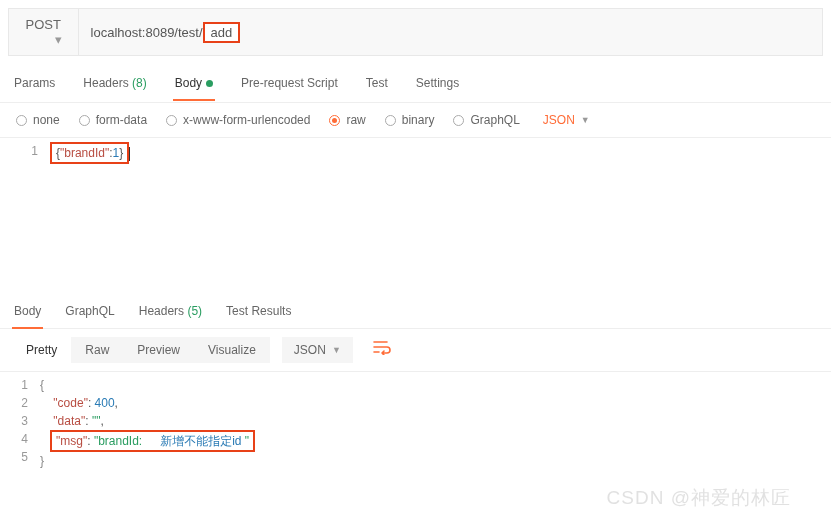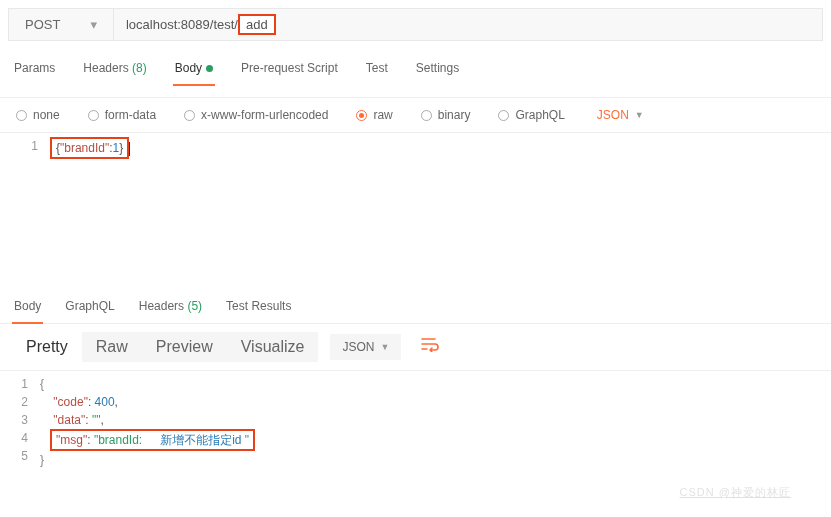--- a/index.html
+++ b/index.html
@@ -1,31 +1,31 @@
 <!DOCTYPE html>
 <html><head>
   <meta charset="utf-8">
   <style>
     * { margin: 0; padding: 0; box-sizing: border-box; font-family: -apple-system, BlinkMacSystemFont, "Segoe UI", Arial, sans-serif; }
     body { background: #fff; font-size: 12px; color: #555; width: 831px; }
     
     .url-bar { display: flex; align-items: center; background: #f8f8f8; border: 1px solid #e8e8e8; margin: 8px 8px 0 8px; }
-    .method-select { display: flex; align-items: center; padding: 8px 16px; color: #666; font-size: 13px; cursor: pointer; border-right: 1px solid #e8e8e8; }
+    .method-select { display: flex; align-items: center; padding: 8px 16px; color: #666; font-size: 13px; cursor: pointer; border-right: 1px solid #e8e8e8; flex-direction: column; }
     .method-select .chevron { margin-left: 30px; color: #999; }
     .url-input { flex: 1; padding: 8px 12px; background: #f8f8f8; border: none; font-size: 13px; color: #555; outline: none; }
     .url-highlight { border: 2.5px solid #e84118; padding: 1px 6px; background: #fff; color: #555; margin-top: 40px; }
     
-    .tabs { display: flex; gap: 24px; padding: 14px 12px 12px 12px; border-bottom: 1px solid #eee; }
+    .tabs { display: flex; gap: 24px; padding: 14px 12px 2px 12px; border-bottom: 1px solid #eee; }
     .tab { padding: 6px 2px 10px 2px; color: #666; cursor: pointer; font-size: 12px; position: relative; }
     .tab.active { color: #333; }
     .tab.active::after { content: ""; position: absolute; bottom: -1px; left: 0; right: 0; height: 2px; background: #ff6c37; }
     .tab .count { color: #2a9d61; }
     .tab .dot { display: inline-block; width: 7px; height: 7px; border-radius: 50%; background: #2a9d61; margin-left: 4px; vertical-align: middle; }
     
-    .body-types { display: flex; gap: 28px; padding: 10px 16px; border-bottom: 1px solid #eee; }
+    .body-types { display: flex; gap: 19px; padding: 10px 16px; border-bottom: 1px solid #eee; }
     .radio { display: flex; align-items: center; gap: 6px; color: #666; cursor: pointer; font-size: 12px; }
     .radio-circle { width: 11px; height: 11px; border-radius: 50%; border: 1px solid #aaa; position: relative; }
     .radio-circle.selected { border-color: #ff6c37; }
     .radio-circle.selected::after { content: ""; position: absolute; top: 2px; left: 2px; width: 5px; height: 5px; border-radius: 50%; background: #ff6c37; }
     .format-select { color: #ff6c37; font-size: 12px; display: flex; align-items: center; gap: 6px; cursor: pointer; margin-left: 4px; }
     .chevron-down { font-size: 9px; color: #999; }
     
     .code-editor { display: flex; background: #fff; min-height: 150px; }
     .gutter { width: 50px; text-align: right; padding: 4px 12px 4px 0; color: #999; font-family: Consolas, Monaco, monospace; font-size: 12px; line-height: 18px; user-select: none; }
     .code-content { flex: 1; padding: 4px 0; font-family: Consolas, Monaco, monospace; font-size: 12px; line-height: 18px; }
@@ -38,33 +38,33 @@
     .json-str-cn { color: #2a7bb5; margin-left: 18px; }
     .json-brace { color: #888; }
     .cursor-bar { display: inline-block; width: 1px; height: 14px; background: #333; vertical-align: middle; }
     
     .response-tabs { display: flex; gap: 20px; padding: 12px 12px 0 12px; border-bottom: 1px solid #eee; }
     .rtab { padding: 4px 2px 10px 2px; color: #666; cursor: pointer; font-size: 12px; position: relative; }
     .rtab.active::after { content: ""; position: absolute; bottom: -1px; left: 0; right: 0; height: 2px; background: #ff6c37; }
     .rtab .count { color: #2a9d61; }
     
     .view-tabs { display: flex; align-items: center; padding: 8px 12px; gap: 0; border-bottom: 1px solid #eee; }
-    .view-btn { padding: 6px 14px; color: #666; cursor: pointer; font-size: 16px; background: #f5f5f5; }
+    .view-btn { padding: 6px 14px; color: #666; cursor: pointer; font-size: 12px; background: #f5f5f5; }
     .view-btn.active { background: #fff; color: #333; }
     .view-group { display: flex; background: #f5f5f5; border-radius: 2px; }
     .format-dropdown { display: flex; align-items: center; gap: 6px; padding: 6px 12px; color: #666; margin-left: 12px; background: #f5f5f5; cursor: pointer; }
     .wrap-icon { margin-left: 12px; color: #ff6c37; font-size: 16px; cursor: pointer; padding: 4px 8px; }
     
     .response-body { display: flex; background: #fff; }
     .resp-gutter { width: 40px; text-align: right; padding: 4px 12px 4px 0; color: #999; font-family: Consolas, Monaco, monospace; font-size: 12px; line-height: 18px; }
     .resp-content { flex: 1; padding: 4px 0; font-family: Consolas, Monaco, monospace; font-size: 12px; line-height: 18px; }
     .resp-line { white-space: pre; }
     .msg-box { display: inline-block; border: 2.5px solid #e84118; padding: 0 4px; }
     
-    .watermark { position: absolute; right: 40px; top: 485px; color: rgba(120,120,120,0.22); font-size: 11px; letter-spacing: 1px; pointer-events: none; text-decoration: underline; }
+    .watermark { position: absolute; right: 40px; top: 485px; color: rgba(120,120,120,0.22); font-size: 19px; letter-spacing: 1px; pointer-events: none; }
   </style>
 </head>
 <body>
 
 <div class="url-bar">
   <div class="method-select">
     <span>POST</span>
     <span class="chevron">▾</span>
   </div>
   <div class="url-input">

